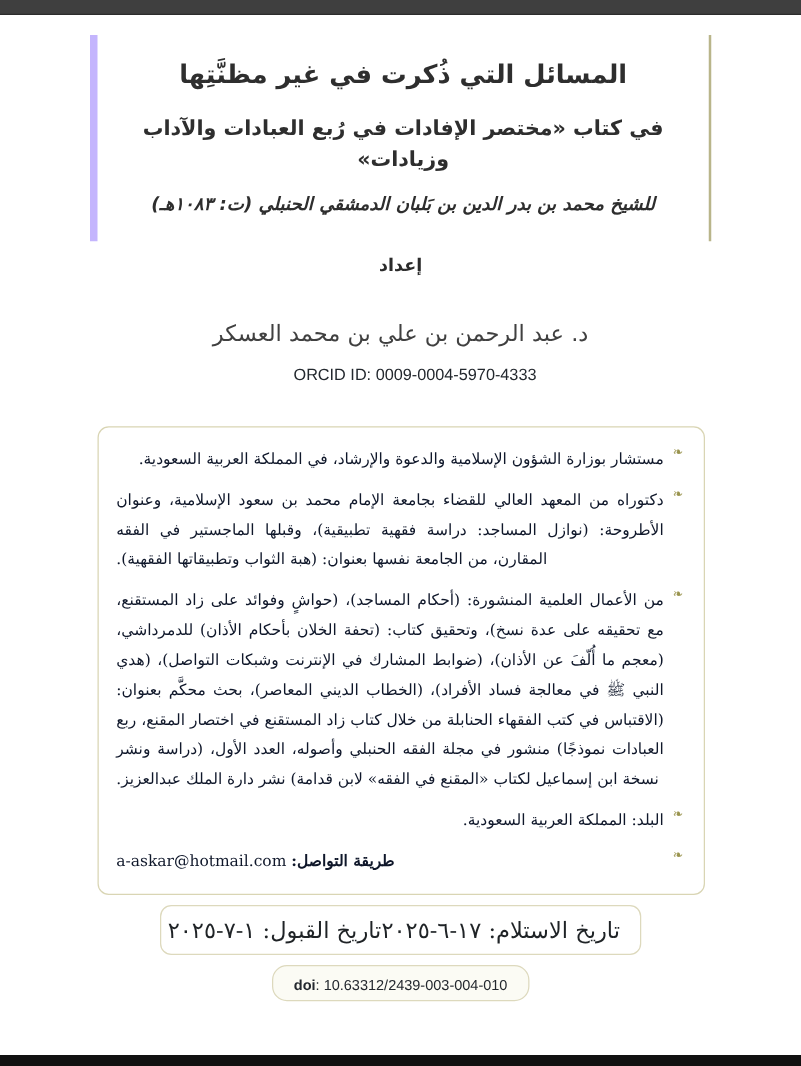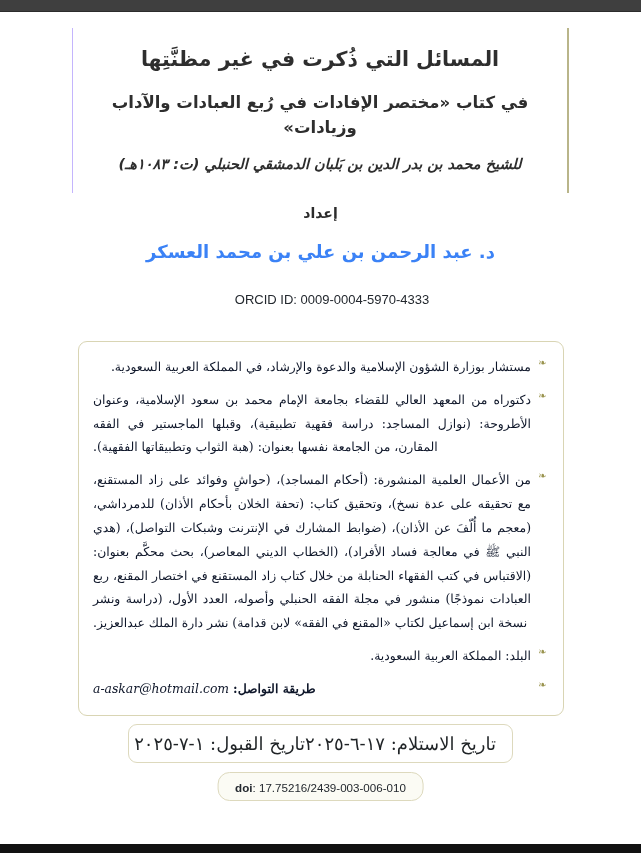--- a/index.html
+++ b/index.html
@@ -34,21 +34,21 @@
 
   
   .title-block {
     position: absolute;
     top: 28px;
     left: 72px;
     width: 497px;
     box-sizing: border-box;
     padding: 10px 22px 14px 22px;
     border-right: 2px solid #b9b58a;
-    border-left: 1px solid #c4b5fd;
+    border-left: 6px solid #c4b5fd;
     text-align: center;
   }
   .title-line {
     color: #2e2e2e;
     font-weight: bold;
     direction: rtl;
     text-align: center;
     line-height: 1.55;
   }
   .title-main {
@@ -72,28 +72,28 @@
     top: 205px;
     left: 0;
     width: 641px;
     text-align: center;
   }
   .prepared-label {
     font-size: 14px;
     font-weight: bold;
     color: #2b2b2b;
     direction: rtl;
-    margin-bottom: 20px;
+    margin-bottom: 36px;
   }
   .author-name {
     font-size: 18px;
-    font-weight: bold;
-    color: #3b82f6;
-    direction: rtl;
-    margin-bottom: 30px;
+    font-weight: normal;
+    color: #404040;
+    direction: rtl;
+    margin-bottom: 14px;
   }
   .orcid {
     font-size: 13px;
     color: #23282e;
     direction: ltr;
     font-family: "Liberation Sans", sans-serif;
     padding-left: 23px;
   }
 
   
@@ -142,21 +142,20 @@
   }
   .bio-text.contact {
     text-align: left;
     text-align-last: left;
   }
   .bio-text b { font-weight: bold; margin-top: 23px; }
   .email-inline {
     direction: ltr;
     unicode-bidi: embed;
     font-family: "DejaVu Serif", "Liberation Serif", serif;
-    font-style: italic;
   }
 
   
   .dates-bar {
     position: absolute;
     top: 724px;
     left: 128px;
     width: 385px;
     box-sizing: border-box;
     border: 1px solid #ddd9bd;
@@ -249,18 +248,18 @@
   </div>
 
   <div class="dates-bar">
     <div class="date-entry"><span>تاريخ الاستلام:</span>
       <span>١٧-٦-٢٠٢٥</span></div>
     <div class="date-entry"><span>تاريخ القبول:</span>
       <span>١-٧-٢٠٢٥</span></div>
   </div>
 
   <div class="doi-pill">
-    <span class="doi-text"><b>doi</b><span>: </span><span>17.75216/2439-003-006-010</span></span>
+    <span class="doi-text"><b>doi</b><span>: </span><span>10.63312/2439-003-004-010</span></span>
   </div>
 
   <div class="edge-bar-bottom"></div>
 
 </div>
 
 </body></html>

